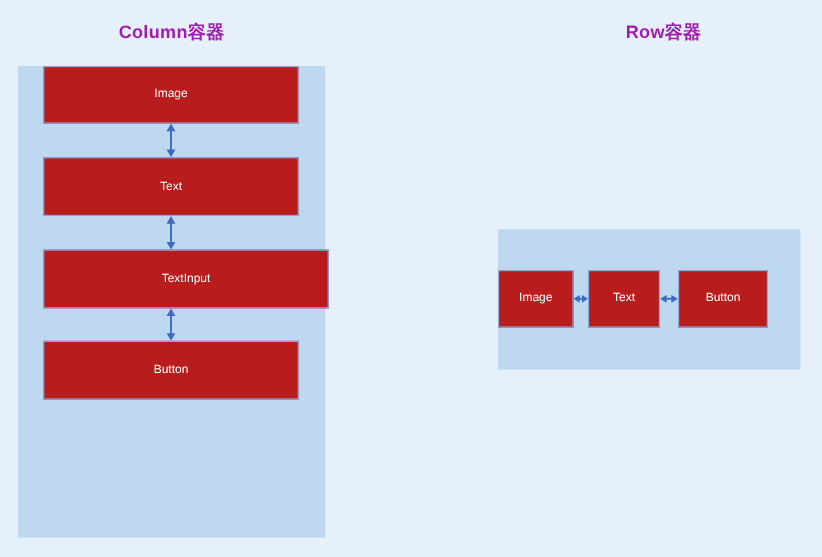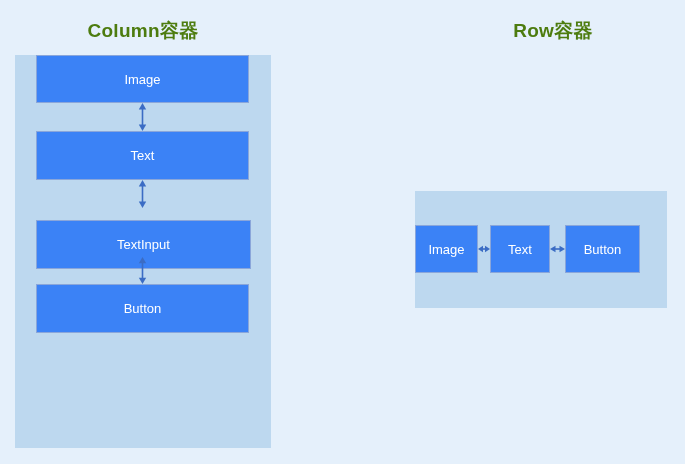--- a/index.html
+++ b/index.html
@@ -15,57 +15,57 @@
     overflow: hidden;
   }
 
   .panel {
     position: absolute;
   }
 
   .panel-title {
     position: absolute;
     text-align: center;
-    font-size: 19px;
+    font-size: 15px;
     font-weight: bold;
-    color: #4d7c0f;
+    color: #a21caf;
     letter-spacing: 0.3px;
     white-space: nowrap;
   }
 
   .container-box {
     position: absolute;
     background: #bdd8ef;
   }
 
   .node {
     position: absolute;
-    background: #3b82f6;
+    background: #b91c1c;
     border: 1px solid #8aa6da;
     box-sizing: border-box;
     color: #ffffff;
-    font-size: 13px;
+    font-size: 10px;
     display: flex;
     align-items: center;
     justify-content: center;
     text-align: center;
     line-height: 1;
   }
 
   .arrow {
     position: absolute;
   }
 
   
   #column-title      { left: 15px;  top: 18px;  width: 256px; }
   #column-container  { left: 15px;  top: 55px;  width: 256px; height: 393px; }
 
   #col-node-image    { left: 36px;  top: 55px;  width: 213px; height: 48px; }
   #col-node-text     { left: 36px;  top: 131px; width: 213px; height: 49px; }
-  #col-node-input    { left: 36px;  top: 220px; width: 215px; height: 49px; }
+  #col-node-input    { left: 36px;  top: 208px; width: 238px; height: 49px; }
   #col-node-button   { left: 36px;  top: 284px; width: 213px; height: 49px; }
 
   #col-arrow-1 { left: 134px; top: 103px; width: 17px; height: 28px; }
   #col-arrow-2 { left: 134px; top: 180px; width: 17px; height: 28px; }
   #col-arrow-3 { left: 134px; top: 257px; width: 17px; height: 27px; }
 
   
   #row-title      { left: 427px; top: 18px;  width: 252px; }
   #row-container  { left: 415px; top: 191px; width: 252px; height: 117px; }
 

